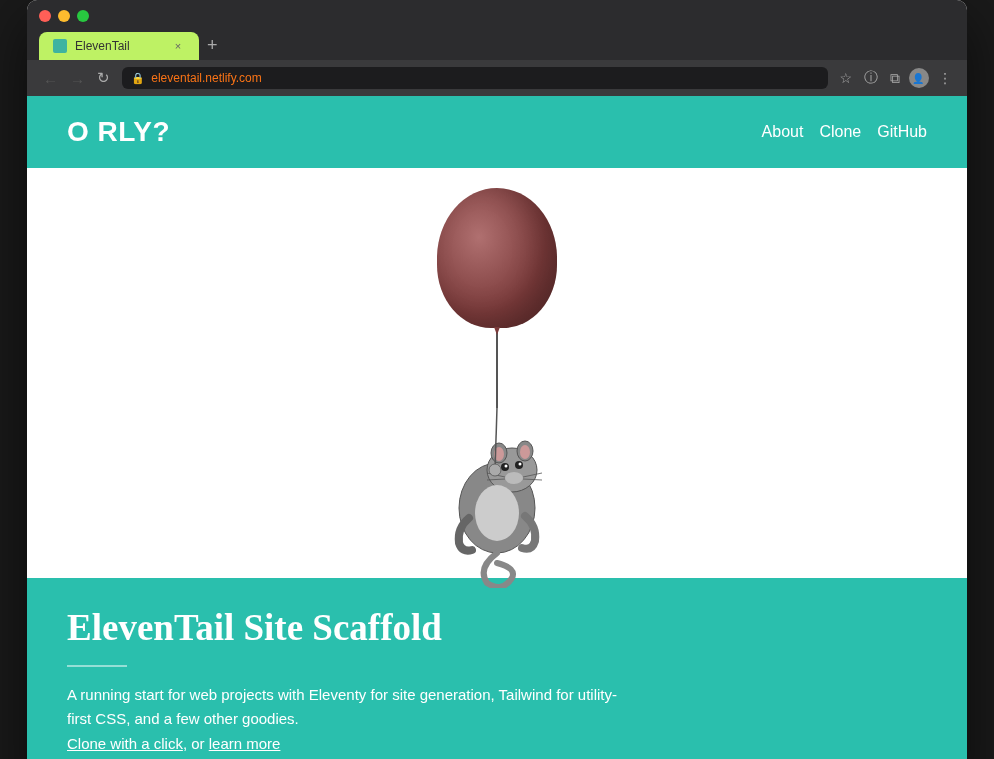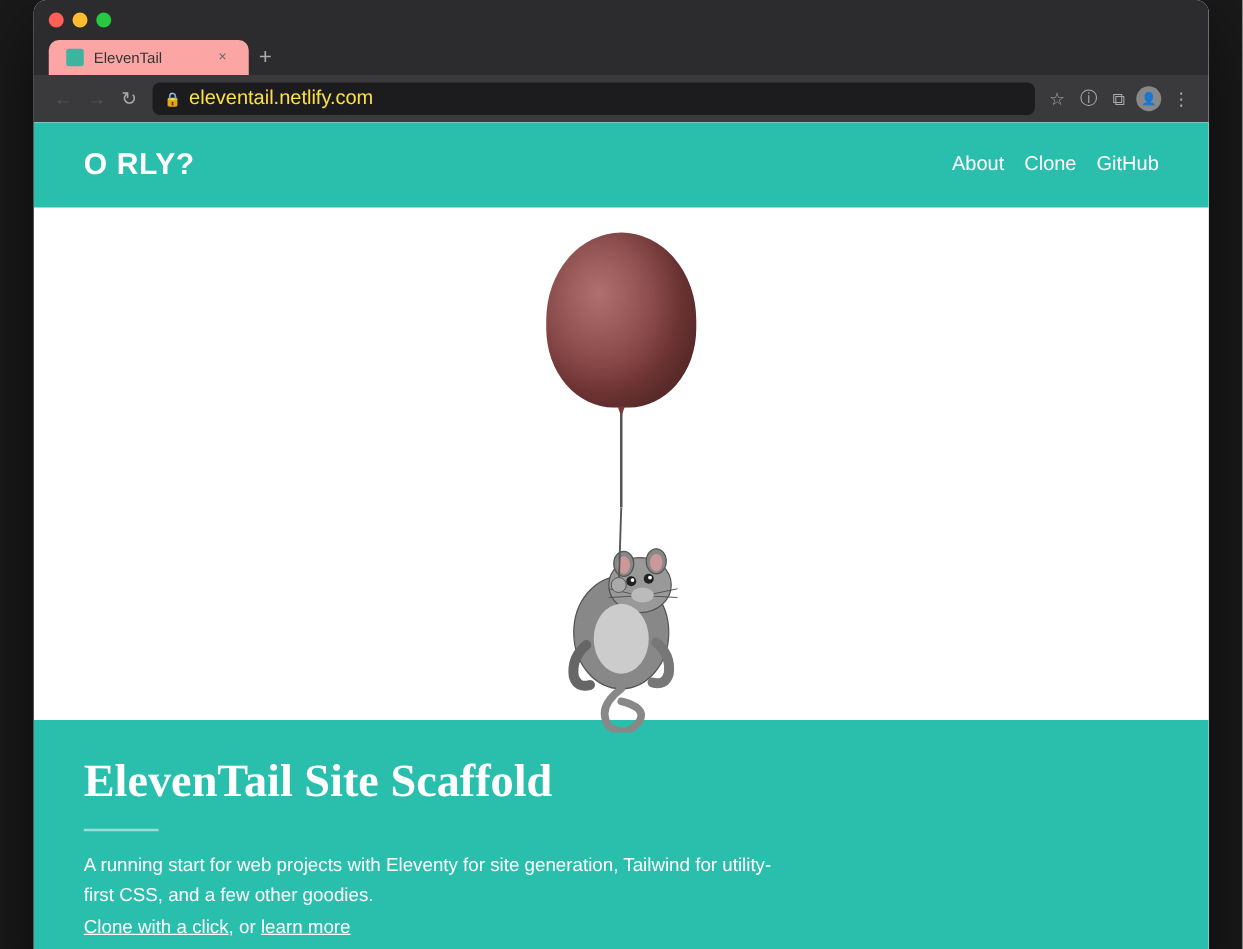--- a/index.html
+++ b/index.html
@@ -41,21 +41,21 @@
     .tl-yellow { background: #febc2e; }
     .tl-green { background: #28c840; }
 
     .tab-bar {
       display: flex;
       align-items: flex-end;
       gap: 0;
     }
 
     .tab {
-      background: #fca5a5;
+      background: #bef264;
       border-radius: 8px 8px 0 0;
       padding: 7px 14px;
       display: flex;
       align-items: center;
       gap: 8px;
       min-width: 160px;
       max-width: 200px;
     }
 
     .tab-favicon {
@@ -130,22 +130,22 @@
       align-items: center;
       gap: 6px;
     }
 
     .lock-icon {
       color: #aaa;
       font-size: 11px;
     }
 
     .address-text {
-      color: #fde047;
-      font-size: 16px;
+      color: #f97316;
+      font-size: 12px;
     }
 
     .toolbar-right {
       display: flex;
       align-items: center;
       gap: 6px;
       color: #aaa;
       font-size: 14px;
     }
 
@@ -174,21 +174,21 @@
 
     .site-header {
       background: #2abfad;
       padding: 20px 40px;
       display: flex;
       align-items: center;
       justify-content: space-between;
     }
 
     .site-logo {
-      font-size: 24px;
+      font-size: 28px;
       font-weight: 700;
       color: #fff;
       letter-spacing: 0.5px;
     }
 
     .site-nav {
       display: flex;
       gap: 16px;
     }
 

